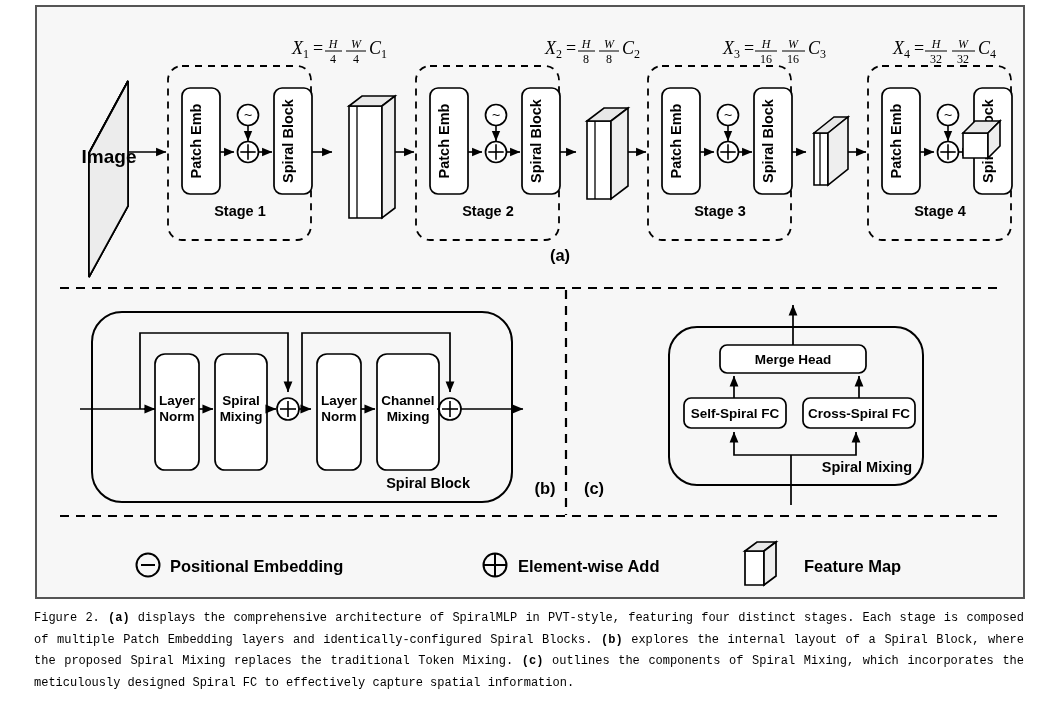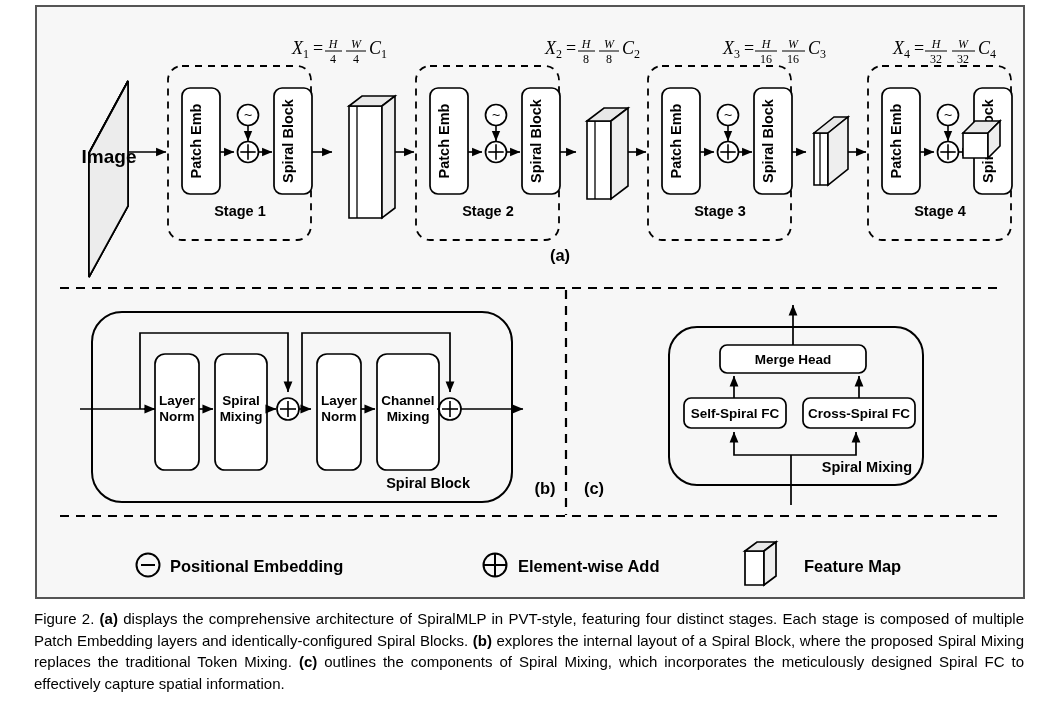--- a/index.html
+++ b/index.html
@@ -1,21 +1,21 @@
 <!DOCTYPE html>
 <html><head>
 <meta charset="utf-8">
 <style>
   html,body{margin:0;padding:0;background:#ffffff;}
   body{width:1056px;height:723px;font-family:"Liberation Sans",sans-serif;position:relative;overflow:hidden;}
   .figure-wrap{position:absolute;left:0;top:0;width:1056px;height:723px;}
   svg.diagram{position:absolute;left:0;top:0;}
   .caption{
     position:absolute;left:34px;top:608px;width:990px;
-    font-family:Liberation Sans, sans-serif;font-size:15px;line-height:21.5px;
+    font-family:Liberation Mono, monospace;font-size:12px;line-height:21.5px;
     color:#000;text-align:justify;
   }
   .caption b{font-weight:bold;}
 </style>
 </head>
 <body>
 
 <div class="figure-wrap">
 
 <svg class="diagram" width="1056" height="605" viewBox="0 0 1056 605">

